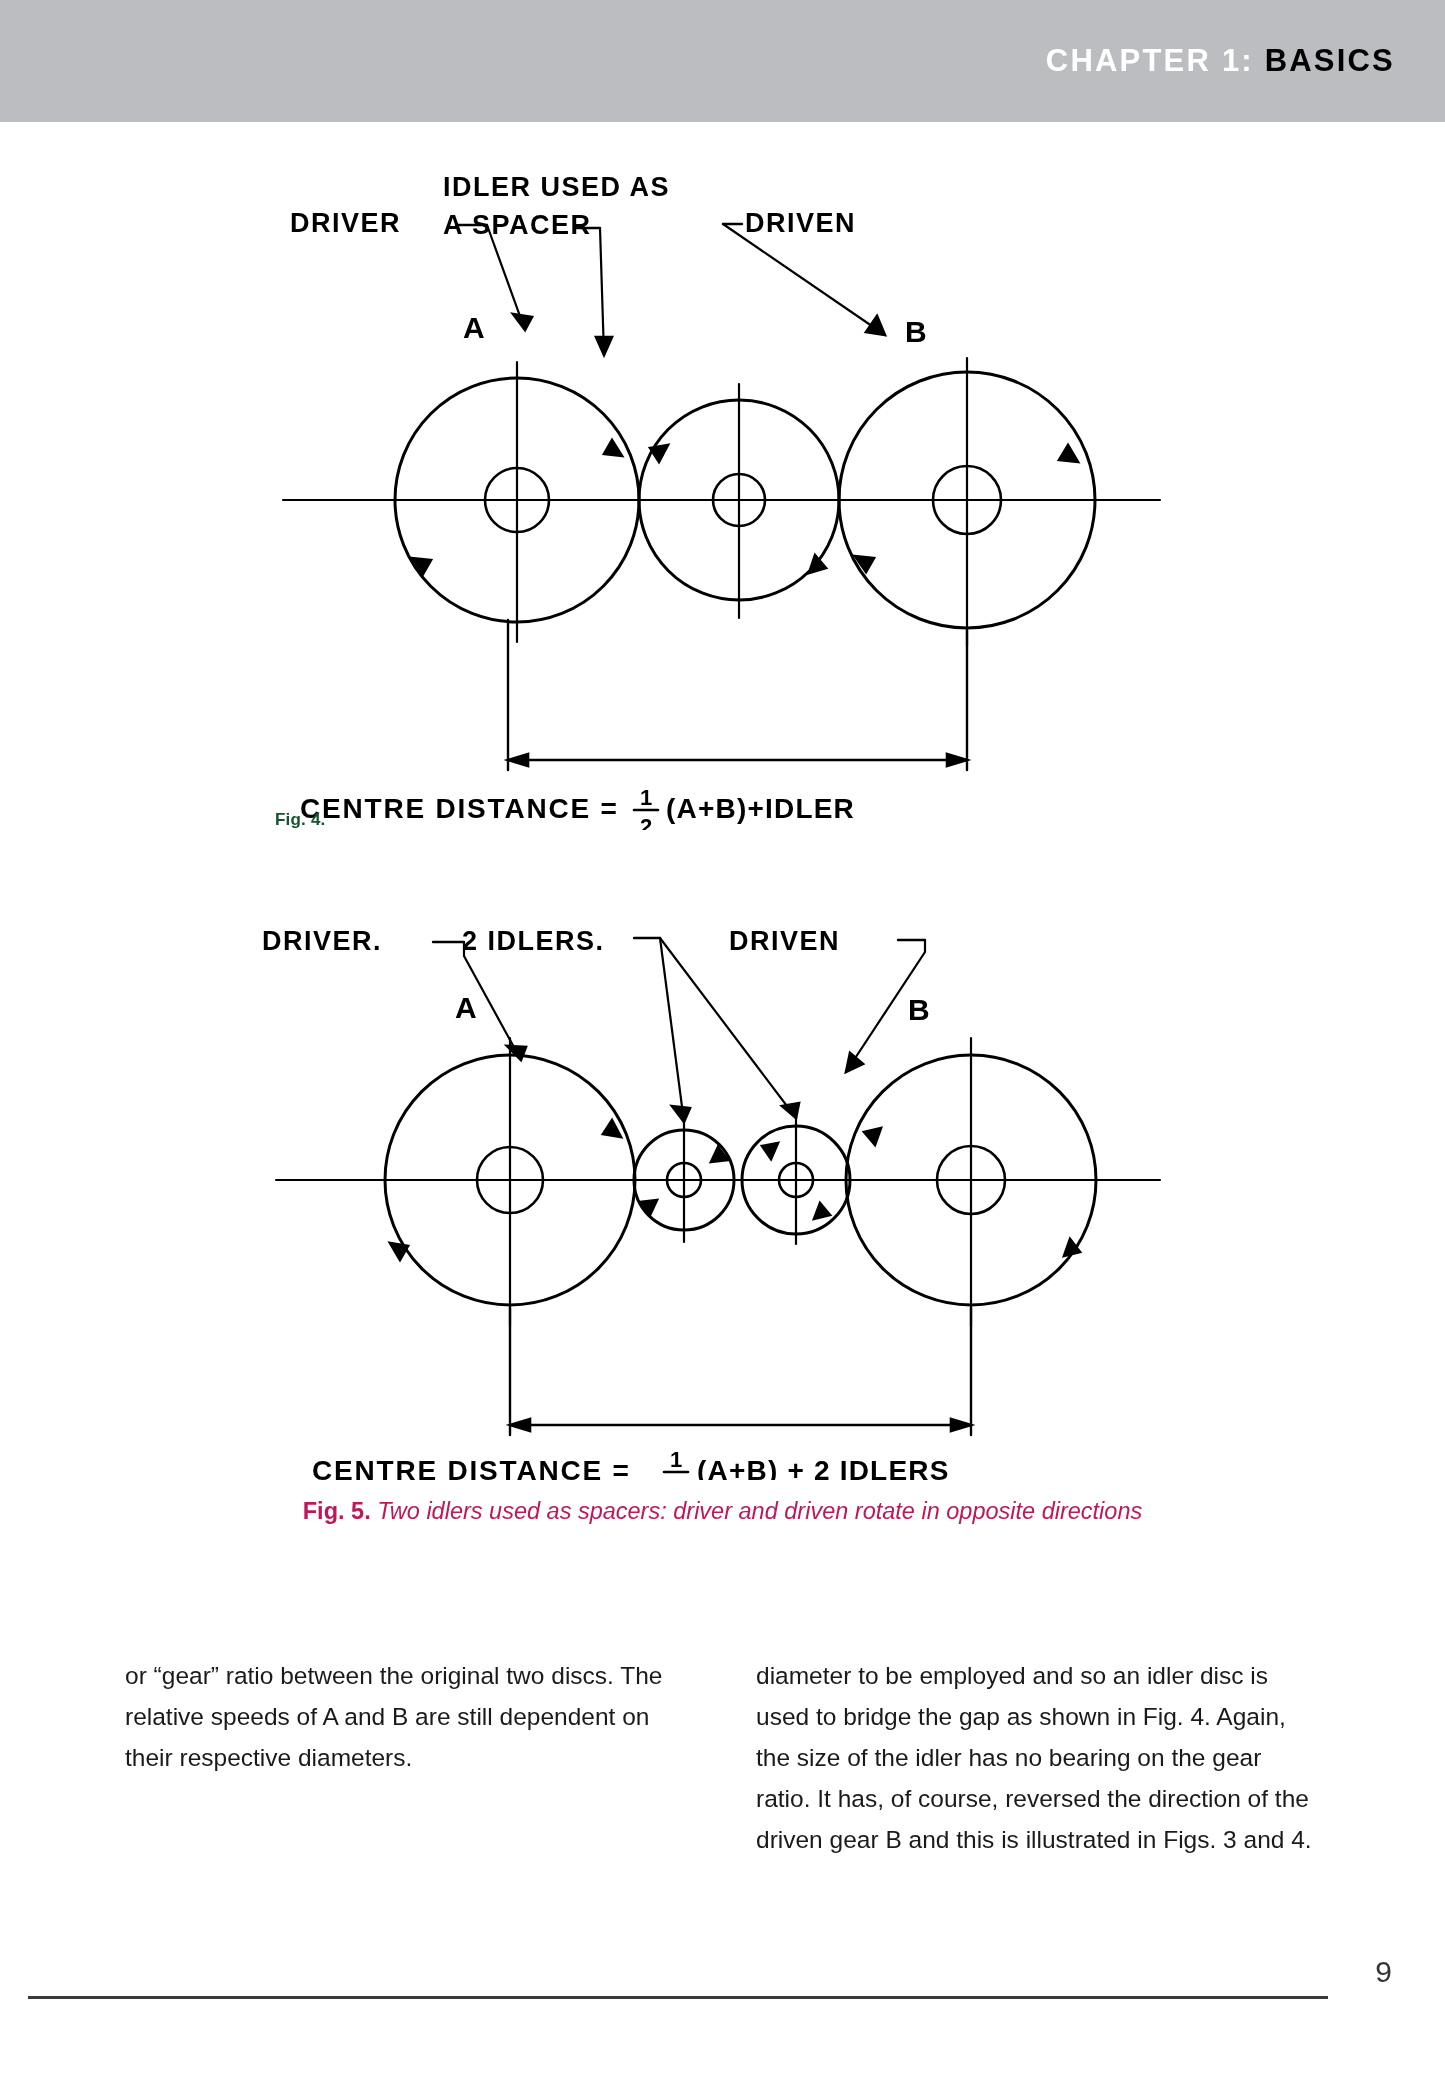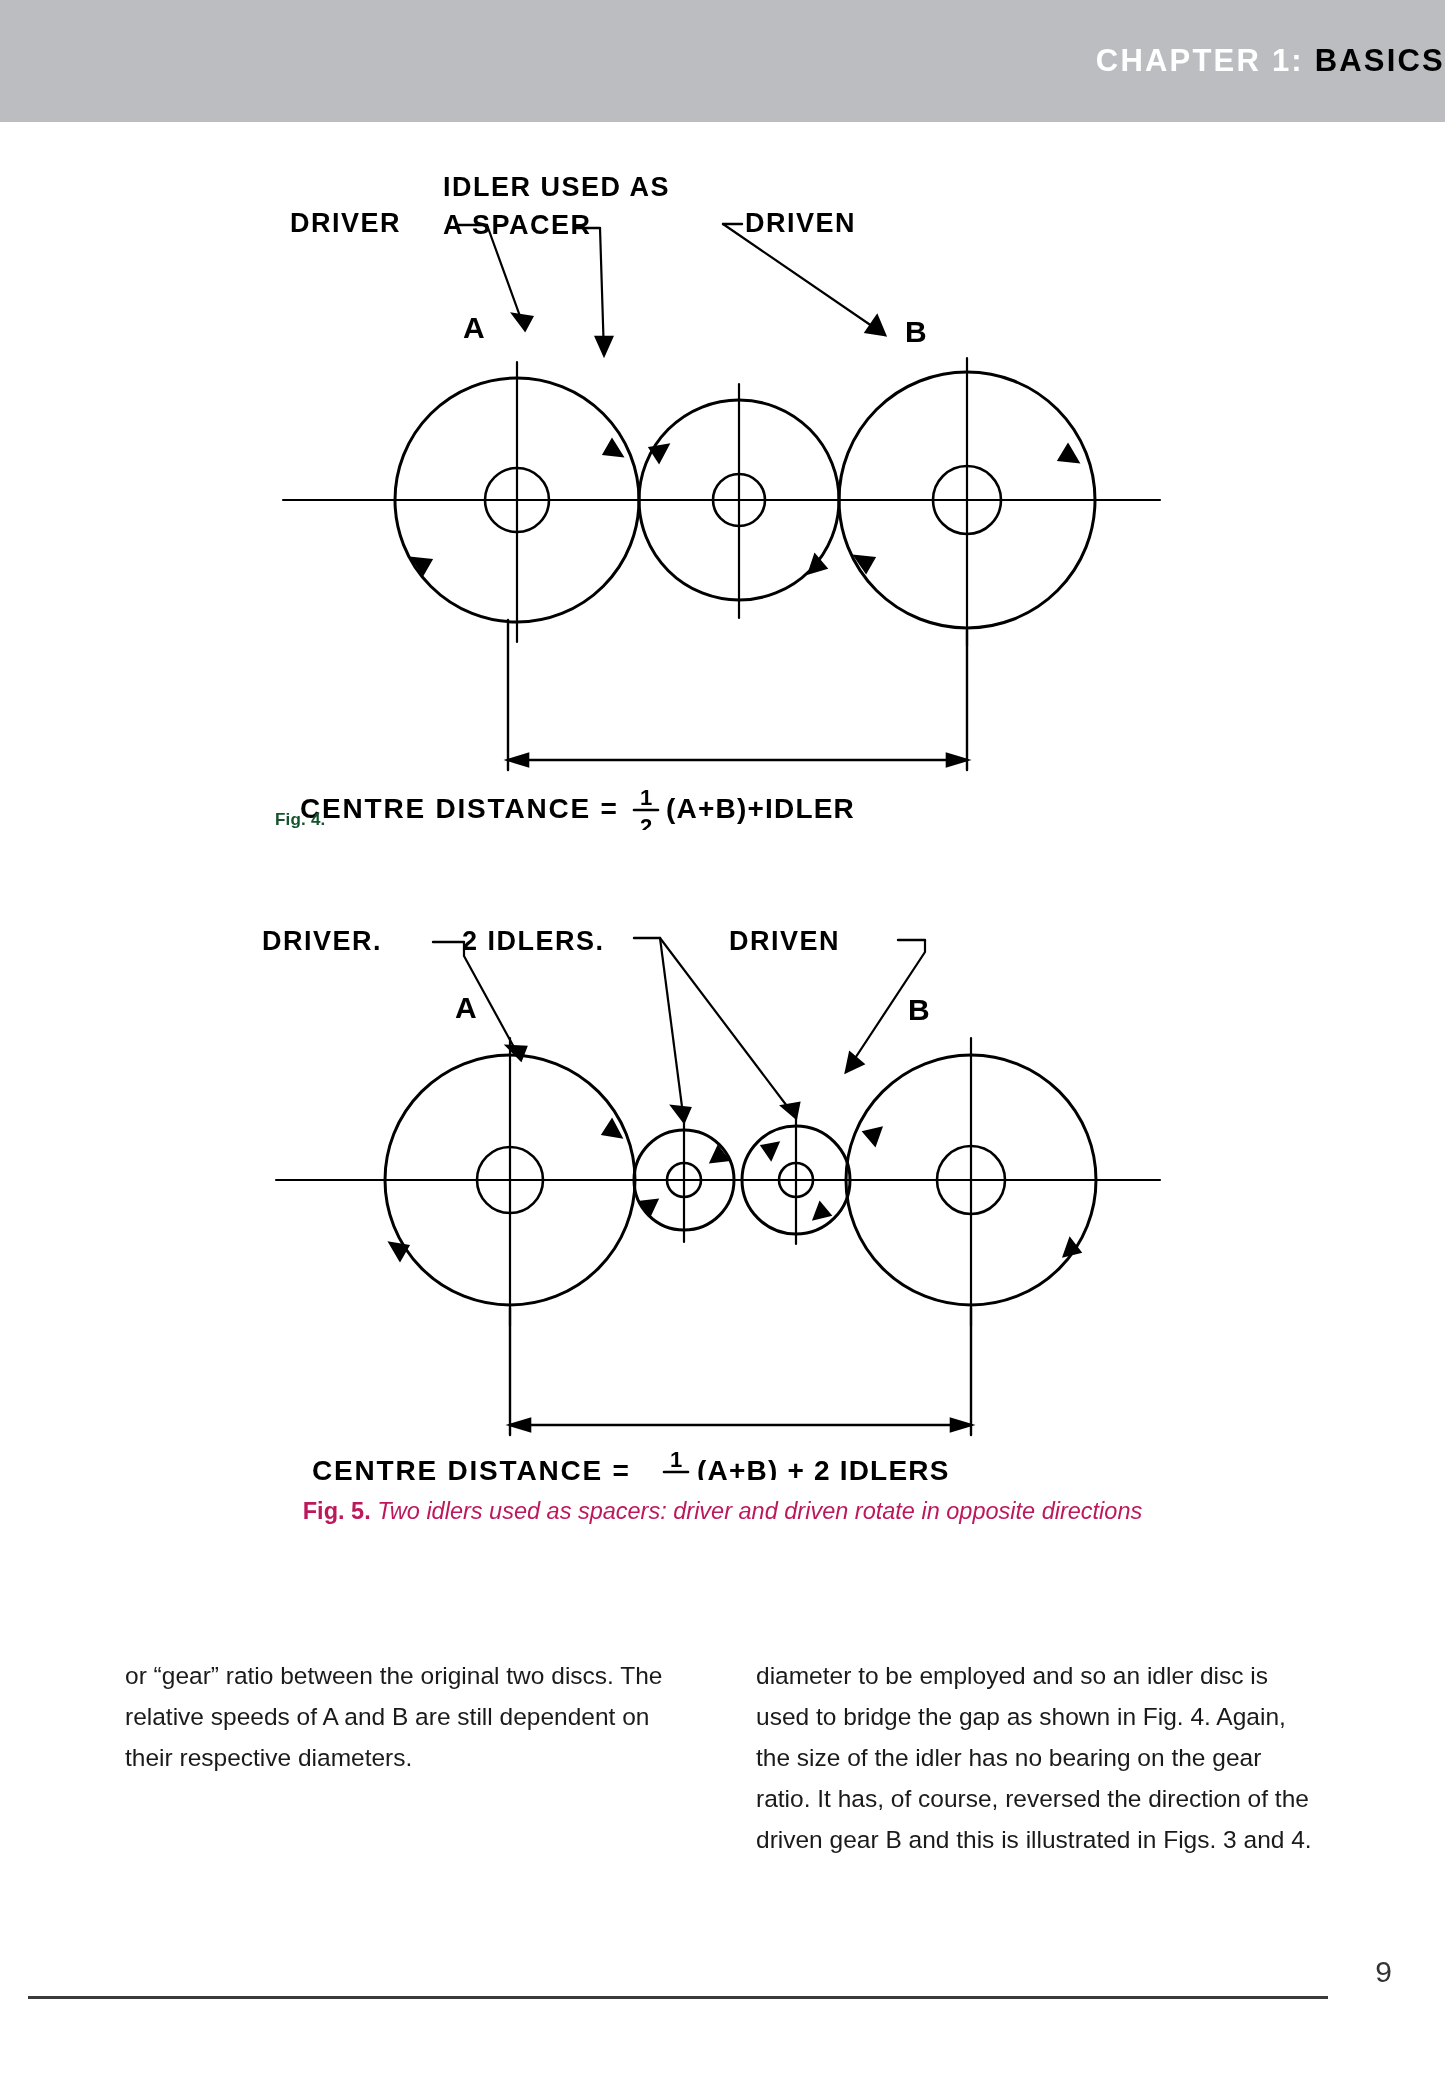--- a/index.html
+++ b/index.html
@@ -11,20 +11,21 @@
     position:relative;
     overflow:hidden;
   }
   
   #header-bar{
     position:absolute; left:0; top:0; width:1445px; height:122px;
     background:#bcbdc1;
     display:flex; align-items:center; justify-content:flex-end;
   }
   #header-title{
+    padding-right:50px;
     font-size:31px; font-weight:bold; letter-spacing:2.2px;
     white-space:nowrap;
   }
   #header-title .chap{ color:#ffffff; }
   #header-title .sect{ color:#000000; }
 
   
   .figure-block{ position:absolute; left:0; width:1445px; }
   #figure-4-block{ top:150px; height:680px; }
   #figure-5-block{ top:860px; height:620px; }

